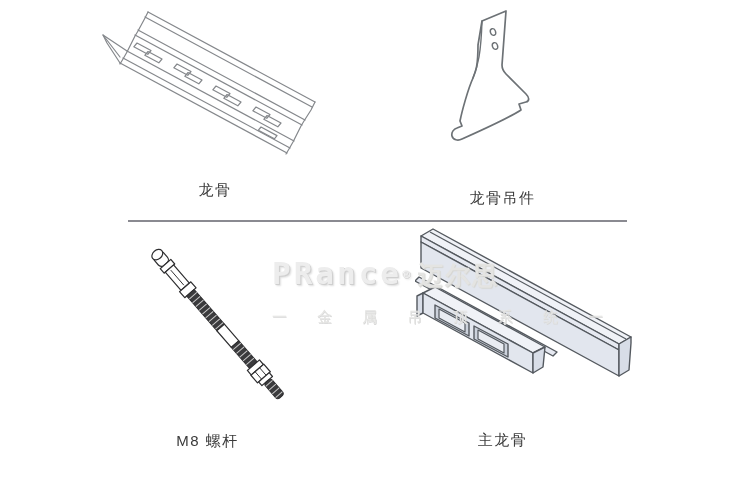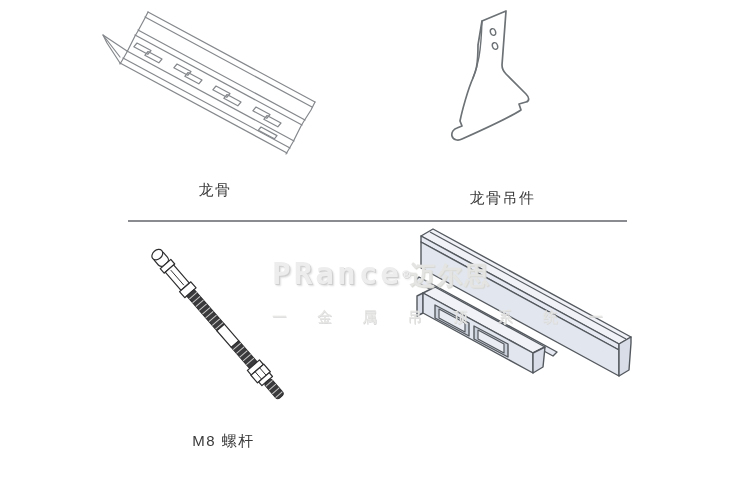--- a/index.html
+++ b/index.html
@@ -23,21 +23,21 @@
     z-index:5;pointer-events:none;text-align:left;
   }
   .wm-row1{
     white-space:nowrap;
     font-weight:bold;
     color:var(--wm-light,#ededed);
     text-shadow:1px 1px 0 #cfcfcf, 2px 2px 2px #dedede;
   }
   .wm-brand{font-size:31px;letter-spacing:3px;font-family:"DejaVu Sans Mono","Liberation Mono",monospace;}
   .wm-reg{font-size:11px;vertical-align:super;}
-  .wm-cn{font-size:25px;letter-spacing:2px;color:var(--wm-mid,#e4e4e2);text-shadow:1px 1px 1px #d6d6d2;}
+  .wm-cn{font-size:25px;letter-spacing:2px;margin-left:8px;color:var(--wm-mid,#e4e4e2);text-shadow:1px 1px 1px #d6d6d2;}
   .wm-row2{
     margin-top:16px;
     font-size:15px;letter-spacing:13px;white-space:nowrap;
     color:var(--wm-mid,#e4e4e2);
     text-shadow:0.5px 0.5px 0 #d8d8d8;
   }
   
   .kl{stroke:var(--keel-line,#85888c);fill:none;stroke-width:1.2;stroke-linejoin:round;stroke-linecap:round;}
   .bl{stroke:var(--bracket-line,#6d7276);fill:#ffffff;stroke-width:1.7;stroke-linejoin:round;stroke-linecap:round;}
   .bl-n{stroke:var(--bracket-line,#6d7276);fill:none;stroke-width:1.4;stroke-linejoin:round;stroke-linecap:round;}
@@ -136,21 +136,21 @@
         <rect class="rod-w" x="156" y="-8.5" width="10" height="17"></rect>
         <line class="rod-l" x1="156" y1="-3" x2="166" y2="-3"></line>
         <line class="rod-l" x1="156" y1="3" x2="166" y2="3"></line>
         <rect class="rod-w" x="166" y="-7" width="5" height="14"></rect>
 
         <rect class="rod-d" x="171" y="-4.5" width="21" height="9" rx="3"></rect>
         <path class="rod-h" d="M174,-4.5 V4.5 M179,-4.5 V4.5 M184,-4.5 V4.5 M189,-4.5 V4.5"></path>
       </g>
     </svg>
   </div>
-  <div class="part-label" style="left:136px;top:432px;width:175px;">M8 螺杆</div>
+  <div class="part-label" style="left:120px;top:432px;width:175px;">M8 螺杆</div>
 
   <div class="fig" style="left:415px;top:225px;">
     <svg width="225" height="155" viewBox="0 0 225 155">
 
       <polygon class="bm" style="fill:var(--beam-top,#f0f2f7)" points="18,4 216,112 204,119 6,11"></polygon>
 
       <polygon class="bm" style="fill:var(--beam-mid,#e6e9f1)" points="6,11 204,119 204,125 6,17"></polygon>
 
       <polygon class="bm" style="fill:var(--beam-face,#e2e6ee)" points="6,17 204,125 204,151 6,43"></polygon>
 
@@ -168,19 +168,20 @@
 
       <polygon class="bm" style="fill:var(--beam-slot,#ccd2dc)" points="20,80 54,98 54,111 20,93"></polygon>
       <polygon class="bm-n" style="fill:var(--beam-slot-in,#e9ecf2)" points="24,84 50,98 50,107 24,93"></polygon>
 
       <polygon class="bm" style="fill:var(--beam-slot,#ccd2dc)" points="59,101 93,119 93,132 59,114"></polygon>
       <polygon class="bm-n" style="fill:var(--beam-slot-in,#e9ecf2)" points="63,105 89,119 89,128 63,114"></polygon>
 
       <line class="bm-n" x1="15" y1="7" x2="211" y2="114"></line>
     </svg>
   </div>
+  <div class="part-label" style="left:420px;top:431px;width:165px;">主龙骨</div>
 
   <div class="watermark">
     <div class="wm-row1"><span class="wm-brand">PRance</span><span class="wm-reg">®</span><span class="wm-cn">迈尔思</span></div>
     <div class="wm-row2">一 金 属 吊 顶 系 统 一</div>
   </div>
 
 </div>
 
 </body></html>

